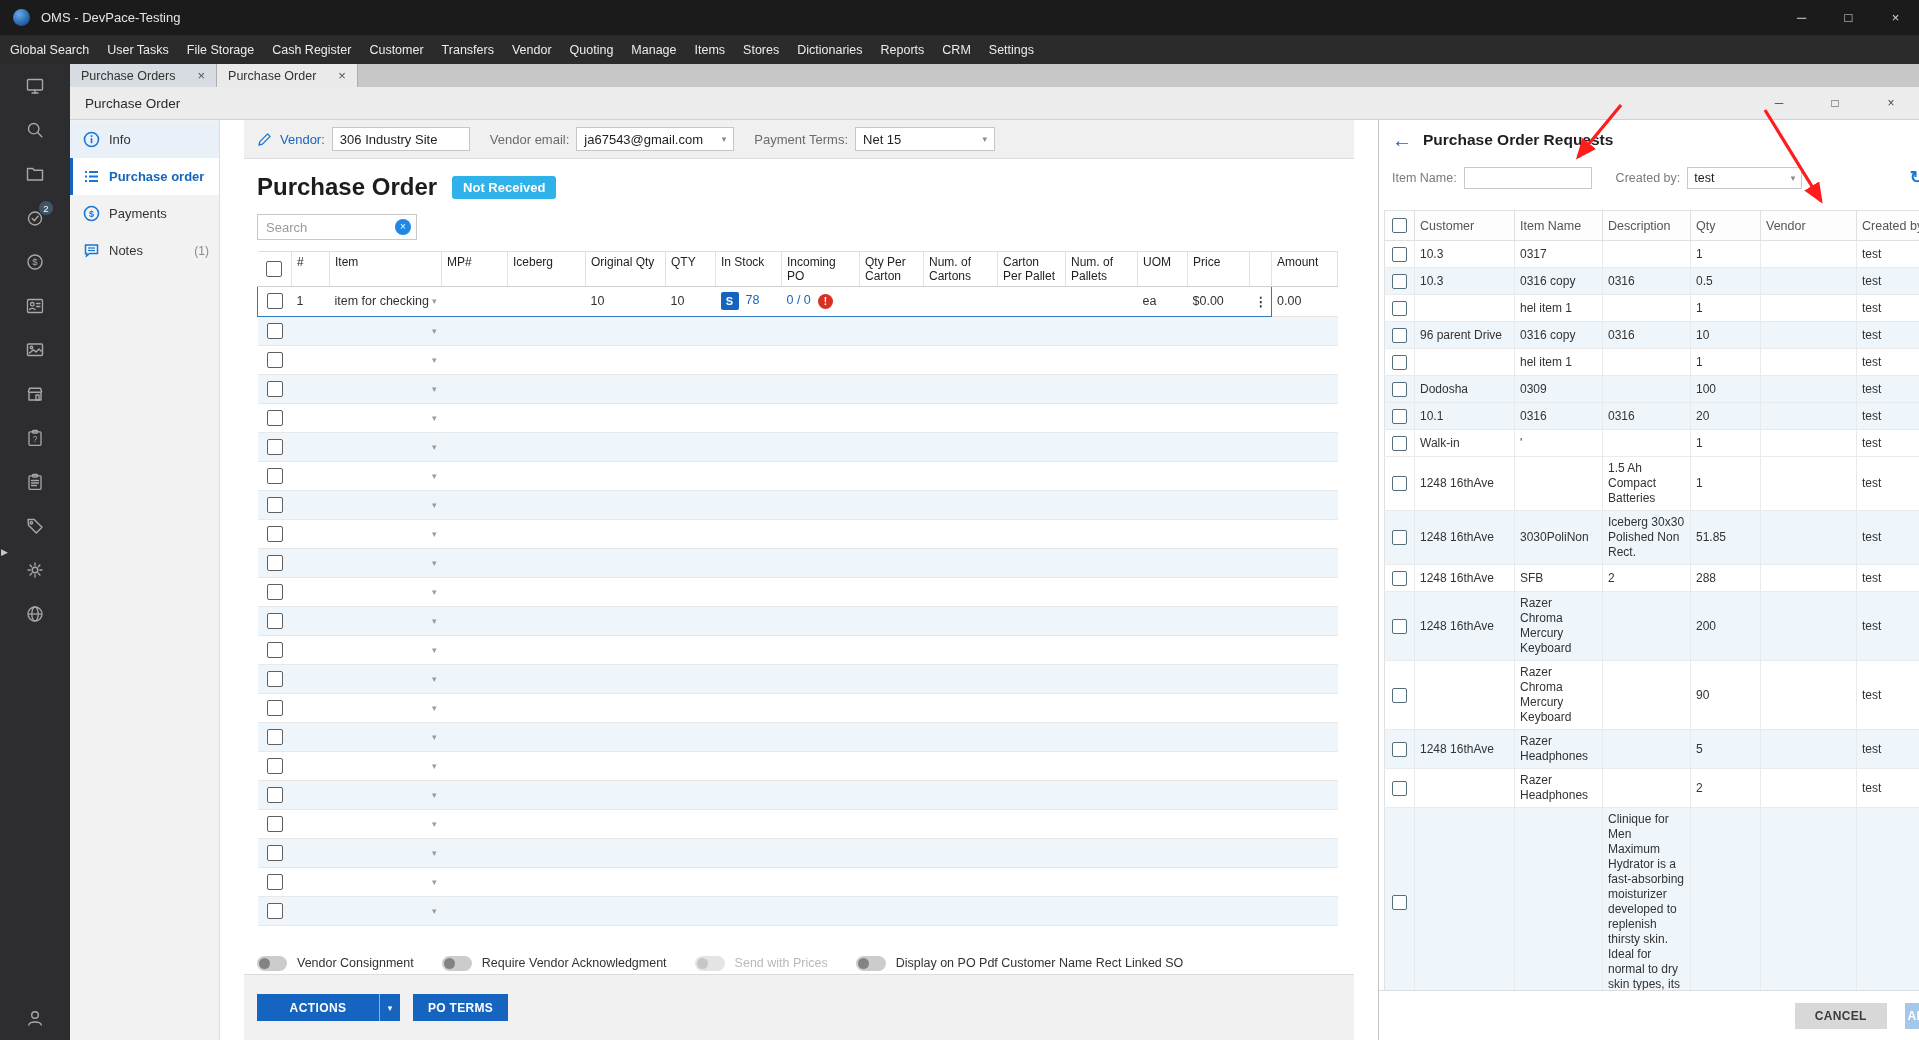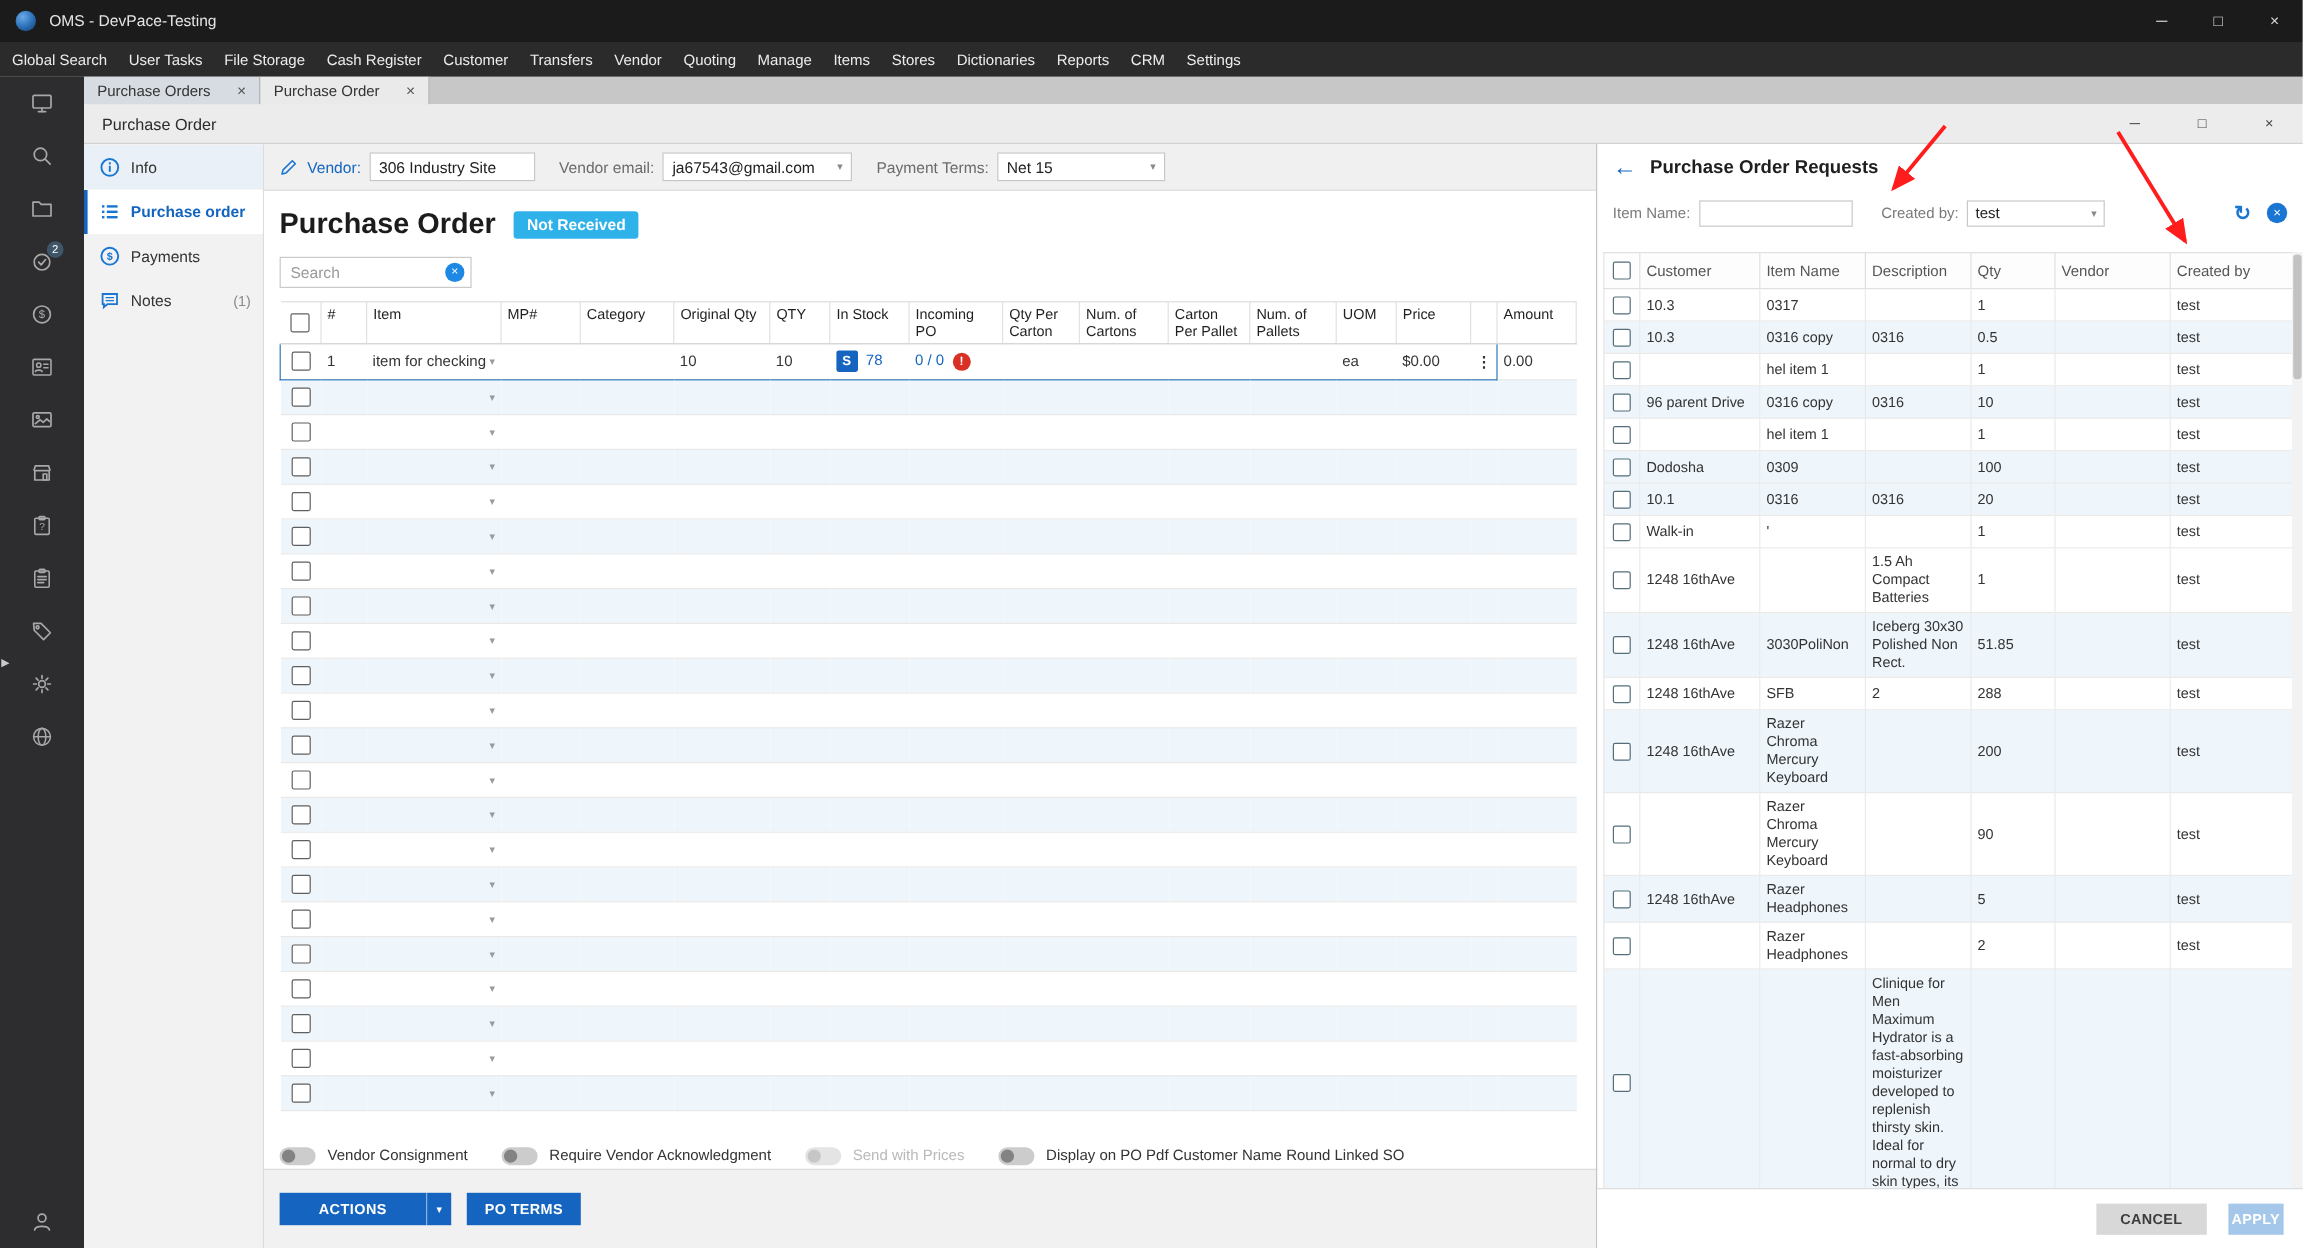--- a/index.html
+++ b/index.html
@@ -37,21 +37,21 @@
 .tab-close { color:#555; font-size:13px; line-height:1; }
 .tab.inactive { background:#d6dce1; }
 .tab.active { background:#eaeaea; }
 
 
 .winheader { height:33px; background:#ececec; display:flex; align-items:center; border-bottom:1px solid #d2d2d2; flex:none; }
 .winheader-title { font-size:13.5px; color:#2b2b2b; padding-left:15px; }
 .inner-controls { margin-left:auto; display:flex; height:100%; }
 .inner-btn { width:56px; display:flex; align-items:center; justify-content:center; color:#454545; font-size:12px; }
 
-.content-row { flex:1; display:flex; min-height:0; }
+.content-row { flex:1; display:flex; min-height:0;gap:24px; }
 
 
 .nav { width:150px; background:#f2f2f2; border-right:1px solid #dcdcdc; flex:none; padding-top:1px; }
 .nav-item { height:37px; display:flex; align-items:center; gap:9px; padding:0 10px 0 13px; font-size:13px; color:#333; }
 .nav-item.hover { background:#e9f0f7; }
 .nav-item.selected { background:#fff; box-shadow:inset 3px 0 0 #1565c0; color:#1565c0; font-weight:700; }
 .nav-badge { margin-left:auto; color:#8a8a8a; font-size:12px; font-weight:400; }
 .navsvg { flex:none; }
 
 
@@ -396,21 +396,21 @@
                 <col style="width: 62px;">
                 <col style="width: 22px;">
                 <col style="width: 66px;">
               </colgroup>
               <thead>
                 <tr>
                   <th class="cbcol"><span class="cb"></span></th>
                   <th>#</th>
                   <th>Item</th>
                   <th>MP#</th>
-                  <th>Category</th>
+                  <th>Iceberg</th>
                   <th>Original Qty</th>
                   <th>QTY</th>
                   <th>In Stock</th>
                   <th>Incoming PO</th>
                   <th>Qty Per Carton</th>
                   <th>Num. of Cartons</th>
                   <th>Carton Per Pallet</th>
                   <th>Num. of Pallets</th>
                   <th>UOM</th>
                   <th>Price</th>
@@ -957,21 +957,21 @@
               <div class="toggle-group">
                 <span class="tgpill"></span>
                 <span class="tglabel">Require Vendor Acknowledgment</span>
               </div>
               <div class="toggle-group disabled">
                 <span class="tgpill"></span>
                 <span class="tglabel">Send with Prices</span>
               </div>
               <div class="toggle-group">
                 <span class="tgpill"></span>
-                <span class="tglabel">Display on PO Pdf Customer Name Round Linked SO</span>
+                <span class="tglabel">Display on PO Pdf Customer Name Rect Linked SO</span>
               </div>
             </div>
         </div>
 
         <div class="main-footer">
           <div class="actions-btn">
             <div class="actions-main">ACTIONS</div>
             <div class="actions-caret">▾</div>
           </div>
           <div class="poterms">PO TERMS</div>

